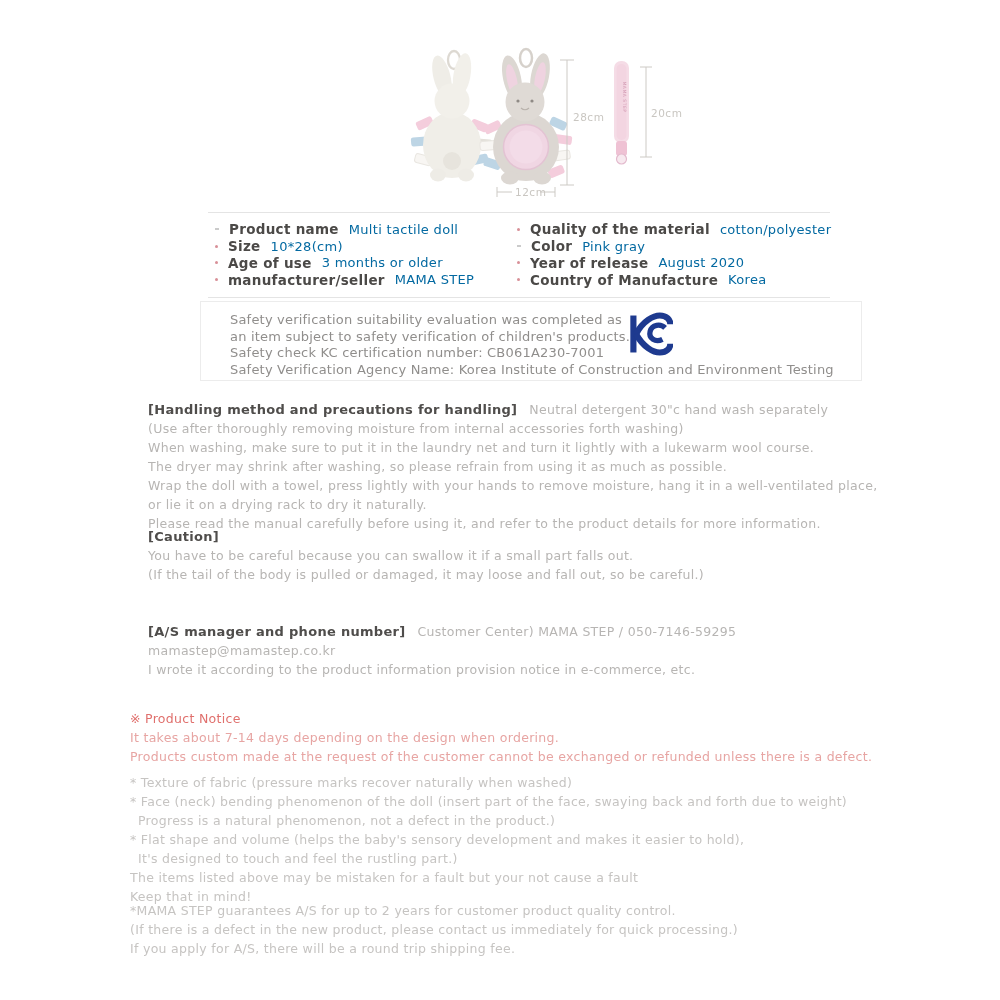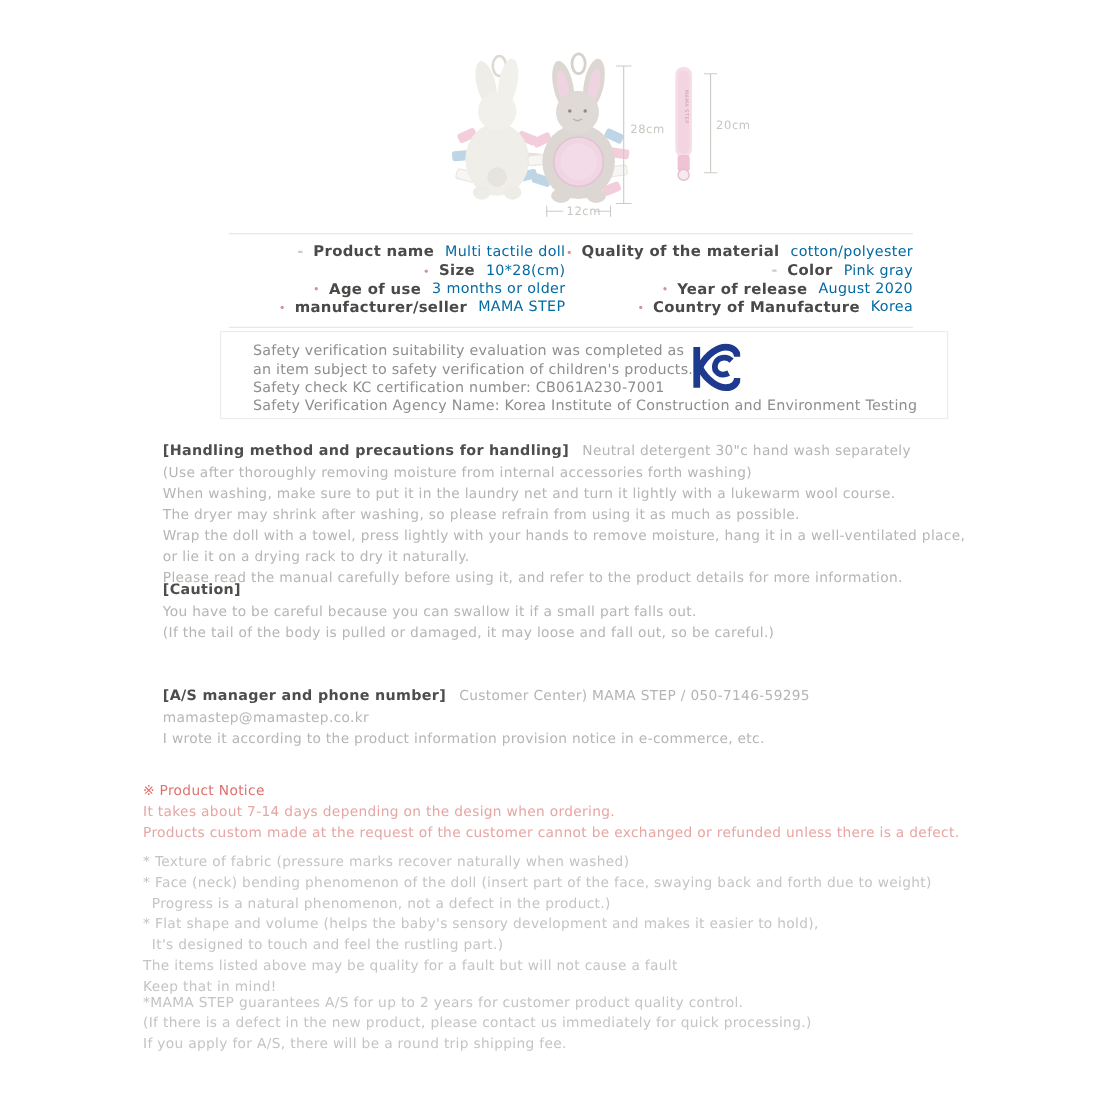--- a/index.html
+++ b/index.html
@@ -11,21 +11,21 @@
   .illustration { position:absolute; left:370px; top:45px; width:310px; height:160px; }
   .dim-label { font-size:10.5px; fill:#c9c6c1; letter-spacing:0.5px; }
 
   
   .spec-table { position:absolute; left:188px; top:212px; width:622px;
     border-top:1px solid #e4e4e4; border-bottom:1px solid #e4e4e4;
     padding:8px 0 9px 4px; display:flex; }
   .spec-col { display:flex; flex-direction:column; }
   .spec-col.left  { width:302px; }
   .spec-col.right { width:316px; }
-  .spec-row { display:flex; align-items:center; height:16.8px; white-space:nowrap;justify-content:flex-end; }
+  .spec-row { display:flex; align-items:center; height:16.8px; white-space:nowrap; }
   .bullet { width:3px; height:3px; border-radius:50%; background:#d89098; margin:0 10px 0 3px; flex:none; }
   .spec-row.first .bullet { background:#cbcbcb; height:2px; border-radius:0; width:4px; }
   .spec-label { font-weight:bold; font-size:13.5px; color:#4b4947; letter-spacing:0.3px; margin-right:10px; }
   .spec-value { font-size:13px; color:#0369a1; letter-spacing:0.3px; }
 
   
   .safety-box { position:absolute; left:180px; top:301px; width:662px; height:80px;
     border:1px solid #ececec; padding:10px 0 0 29px;
     font-size:13px; line-height:16.5px; color:#908e8c; letter-spacing:0.2px; }
   .kc-logo { position:absolute; left:428px; top:10px; width:44px; height:44px; }
@@ -217,21 +217,21 @@
     <div class="notice-red">It takes about 7-14 days depending on the design when ordering.</div>
     <div class="notice-red">Products custom made at the request of the customer cannot be exchanged or refunded unless there is a defect.</div>
   </div>
 
   <div class="block notice" style="top:773px">
     <div>* Texture of fabric (pressure marks recover naturally when washed)</div>
     <div>* Face (neck) bending phenomenon of the doll (insert part of the face, swaying back and forth due to weight)</div>
     <div class="indent">Progress is a natural phenomenon, not a defect in the product.)</div>
     <div>* Flat shape and volume (helps the baby's sensory development and makes it easier to hold),</div>
     <div class="indent">It's designed to touch and feel the rustling part.)</div>
-    <div>The items listed above may be quality for a fault but will not cause a fault</div>
+    <div>The items listed above may be mistaken for a fault but your not cause a fault</div>
     <div>Keep that in mind!</div>
   </div>
 
   <div class="block notice" style="top:901px">
     <div>*MAMA STEP guarantees A/S for up to 2 years for customer product quality control.</div>
     <div>(If there is a defect in the new product, please contact us immediately for quick processing.)</div>
     <div>If you apply for A/S, there will be a round trip shipping fee.</div>
   </div>
 
 </div>

